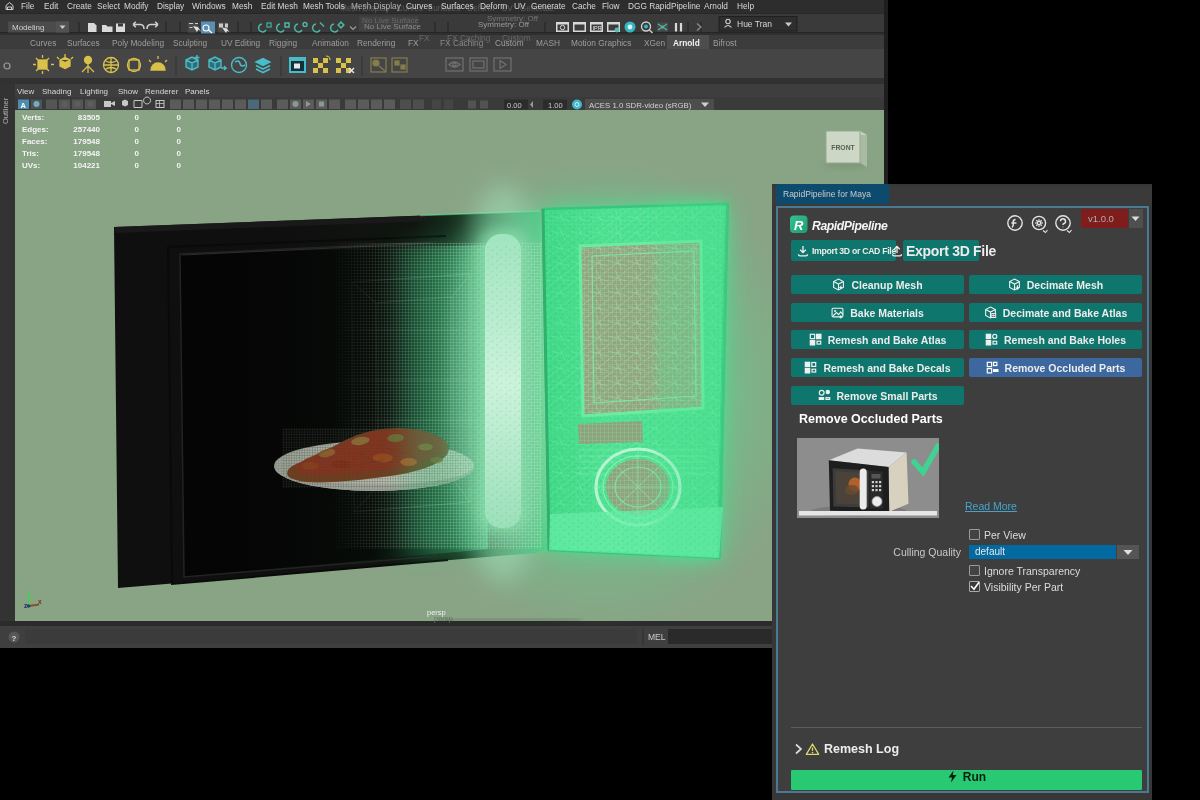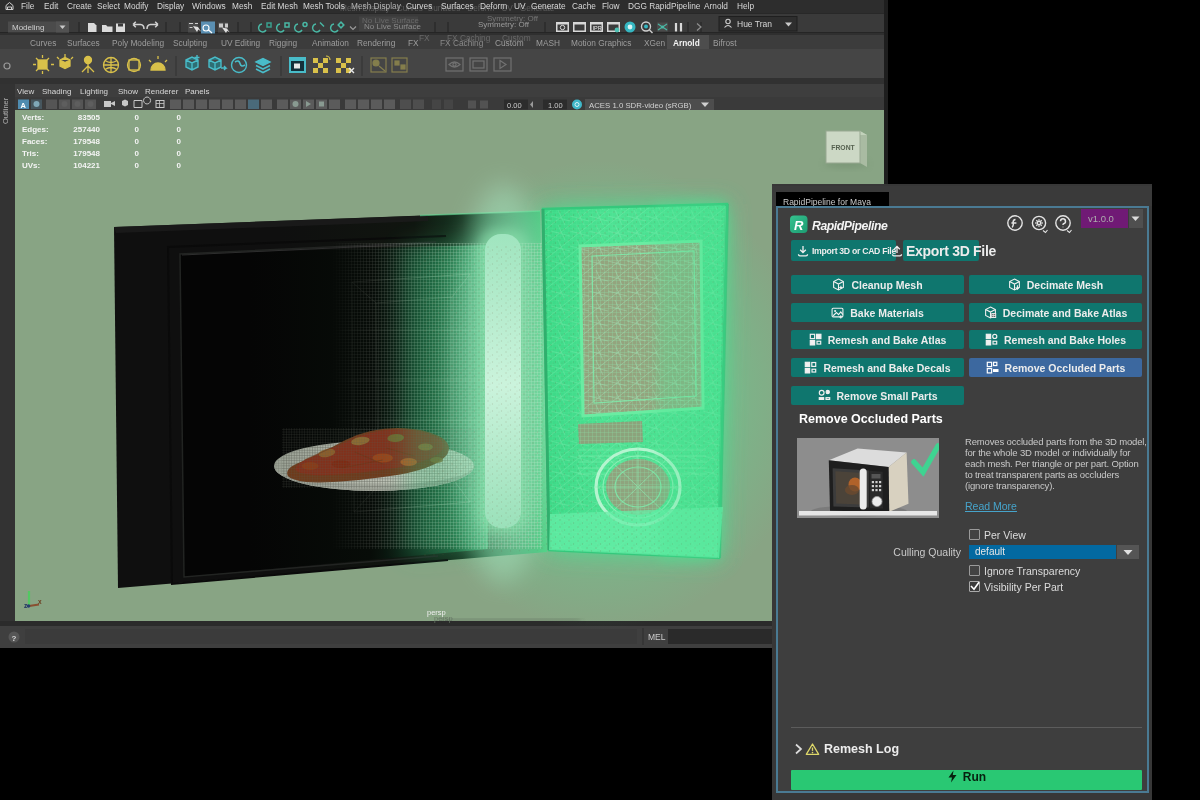--- a/index.html
+++ b/index.html
@@ -1,20 +1,20 @@
 <!DOCTYPE html>
 <html><head>
 <meta charset="utf-8">
 <style>
   html,body{margin:0;padding:0;background:#000;width:1200px;height:800px;overflow:hidden;font-family:"Liberation Sans",sans-serif;}
   #stage{position:absolute;left:0;top:0;width:1200px;height:800px;background:#000;}
   .abs{position:absolute;}
   #plugin{position:absolute;left:772px;top:184px;width:380px;height:616px;background:#373737;}
   #ptitle{position:absolute;left:0;top:2px;width:380px;height:20px;background:#3a3a3a;}
-  #ptab{position:absolute;left:4px;top:8px;width:106px;height:20px;background:#000000;color:#cccccc;font-size:8.5px;line-height:20px;padding-left:7px;}
+  #ptab{position:absolute;left:4px;top:0;width:106px;height:20px;background:#0c4a6e;color:#cccccc;font-size:8.5px;line-height:20px;padding-left:7px;}
   #pframe{position:absolute;left:4px;top:22px;width:373px;height:587px;border:2px solid #4a7a93;background:#3e3e3e;box-sizing:border-box;}
   .pbtn{position:absolute;background:#0f766e;border-radius:2px;color:#ececec;font-size:10.5px;font-weight:bold;display:flex;align-items:center;justify-content:center;gap:6px;}
   .pbtn svg{flex:0 0 auto;}
   .chk{position:absolute;width:9px;height:9px;background:#434343;border:1px solid #9a9a9a;border-radius:1px;}
   .lbl{position:absolute;color:#dcdcdc;font-size:10.5px;line-height:11px;white-space:nowrap;}
 </style>
 </head>
 <body>
 <div id="stage">
 <svg class="abs" style="left:0;top:0" width="888" height="648" viewBox="0 0 888 648" font-family="Liberation Sans, sans-serif">
@@ -516,21 +516,21 @@
             <path d="M9.5 5.5 c-2.5 0 -2.5 2.5 -2.5 3.5 m-1.6 0 h5 m-3 -0.2 c0 2.5 0 4 -1.5 4.5"></path>
       <circle cx="33" cy="9" r="6.6"></circle>
             <path d="M33 5.2 v1.4 M33 11.4 v1.4 M29.2 9 h1.4 M35.4 9 h1.4 M30.3 6.3 l1 1 M34.7 10.7 l1 1 M30.3 11.7 l1-1 M34.7 7.3 l1-1"></path>
             <circle cx="33" cy="9" r="1.7"></circle>
       <path d="M37 16.5 l2.5 2 2-2.5" stroke-width="1.1"></path>
       <circle cx="57" cy="9" r="7.2"></circle>
             <path d="M54.5 7.2 a2.5 2.5 0 1 1 3 2.6 q-0.5 0.2 -0.5 1.3 m0 1.6 v0.6" stroke-width="1.5"></path>
       <path d="M61 16.5 l2.5 2 2-2.5" stroke-width="1.1"></path>
     </g>
   </svg>
-  <div class="abs" style="left:303px;top:0.5px;width:47px;height:19.5px;background:#701a75;color:#adadad;font-size:9.5px;line-height:19.5px;padding-left:7px;box-sizing:border-box">v1.0.0</div>
+  <div class="abs" style="left:303px;top:0.5px;width:47px;height:19.5px;background:#7f1d1d;color:#adadad;font-size:9.5px;line-height:19.5px;padding-left:7px;box-sizing:border-box">v1.0.0</div>
   <div class="abs" style="left:350px;top:0.5px;width:15px;height:19.5px;background:#4f4f4f;border-left:1px solid #3c3c3c;box-sizing:border-box"></div>
   <svg class="abs" style="left:352px;top:7px" width="12" height="8">
           <path d="M1.5 1.5 l4 4.5 4-4.5z" fill="#dcdcdc"></path>
         </svg>
 
   <div class="pbtn" style="left:13px;top:32px;width:105px;height:21px;font-size:8.7px;gap:3px;white-space:nowrap;justify-content:flex-start;padding-left:6px;letter-spacing:-0.3px;box-sizing:border-box">
     <svg width="12" height="12" viewBox="0 0 12 12">
             <path d="M6 1 V7 M3.2 4.8 L6 7.6 L8.8 4.8 M1.5 9.2 q0 1.6 1.5 1.6 h6 q1.5 0 1.5 -1.6" stroke="#f0f0f0" stroke-width="1.3" fill="none"></path>
           </svg>
     Import 3D or CAD File</div>
@@ -643,25 +643,20 @@
       <rect x="74.8" y="51" width="2.2" height="2.2"></rect>
               <rect x="78.4" y="51" width="2.2" height="2.2"></rect>
               <rect x="82" y="51" width="2.2" height="2.2"></rect>
       </g>
       <circle cx="80" cy="63.5" r="5" fill="#ececec"></circle>
             <circle cx="80" cy="63.5" r="5" fill="none" stroke="#9a9a9a" stroke-width="0.8"></circle>
       <rect x="2" y="73" width="138" height="4.5" fill="#e6e6e6"></rect>
       <path d="M117 24 L126 34 L141 8" stroke="#3fd391" stroke-width="5.5" fill="none" stroke-linecap="round"></path>
     </svg>
   </div>
-  <div class="abs" style="left:187px;top:229px;color:#c9c9c9;font-size:9.5px;line-height:10.9px;letter-spacing:-0.15px;white-space:pre">Removes occluded parts from the 3D model,
-for the whole 3D model or individually for
-each mesh. Per triangle or per part. Option
-to treat transparent parts as occluders
-(ignore transparency).</div>
   <div class="abs" style="left:187px;top:292px;color:#46a4cb;font-size:10.5px;text-decoration:underline">Read More</div>
 
   <div class="chk" style="left:191px;top:321px"></div>
   <div class="lbl" style="left:206px;top:322px">Per View</div>
   <div class="lbl" style="left:100px;top:339px;width:83px;text-align:right;color:#c9c9c9">Culling Quality</div>
   <div class="abs" style="left:191px;top:337px;width:147px;height:14px;background:#0369a1;color:#e6e6e6;font-size:10px;line-height:14px;padding-left:6px;box-sizing:border-box">default</div>
   <div class="abs" style="left:338px;top:337px;width:23px;height:14px;background:#555555;border-left:1px solid #404040;box-sizing:border-box"></div>
   <svg class="abs" style="left:344px;top:341px" width="12" height="8">
           <path d="M1.5 1 l4.5 5 4.5-5z" fill="#e0e0e0"></path>
         </svg>

